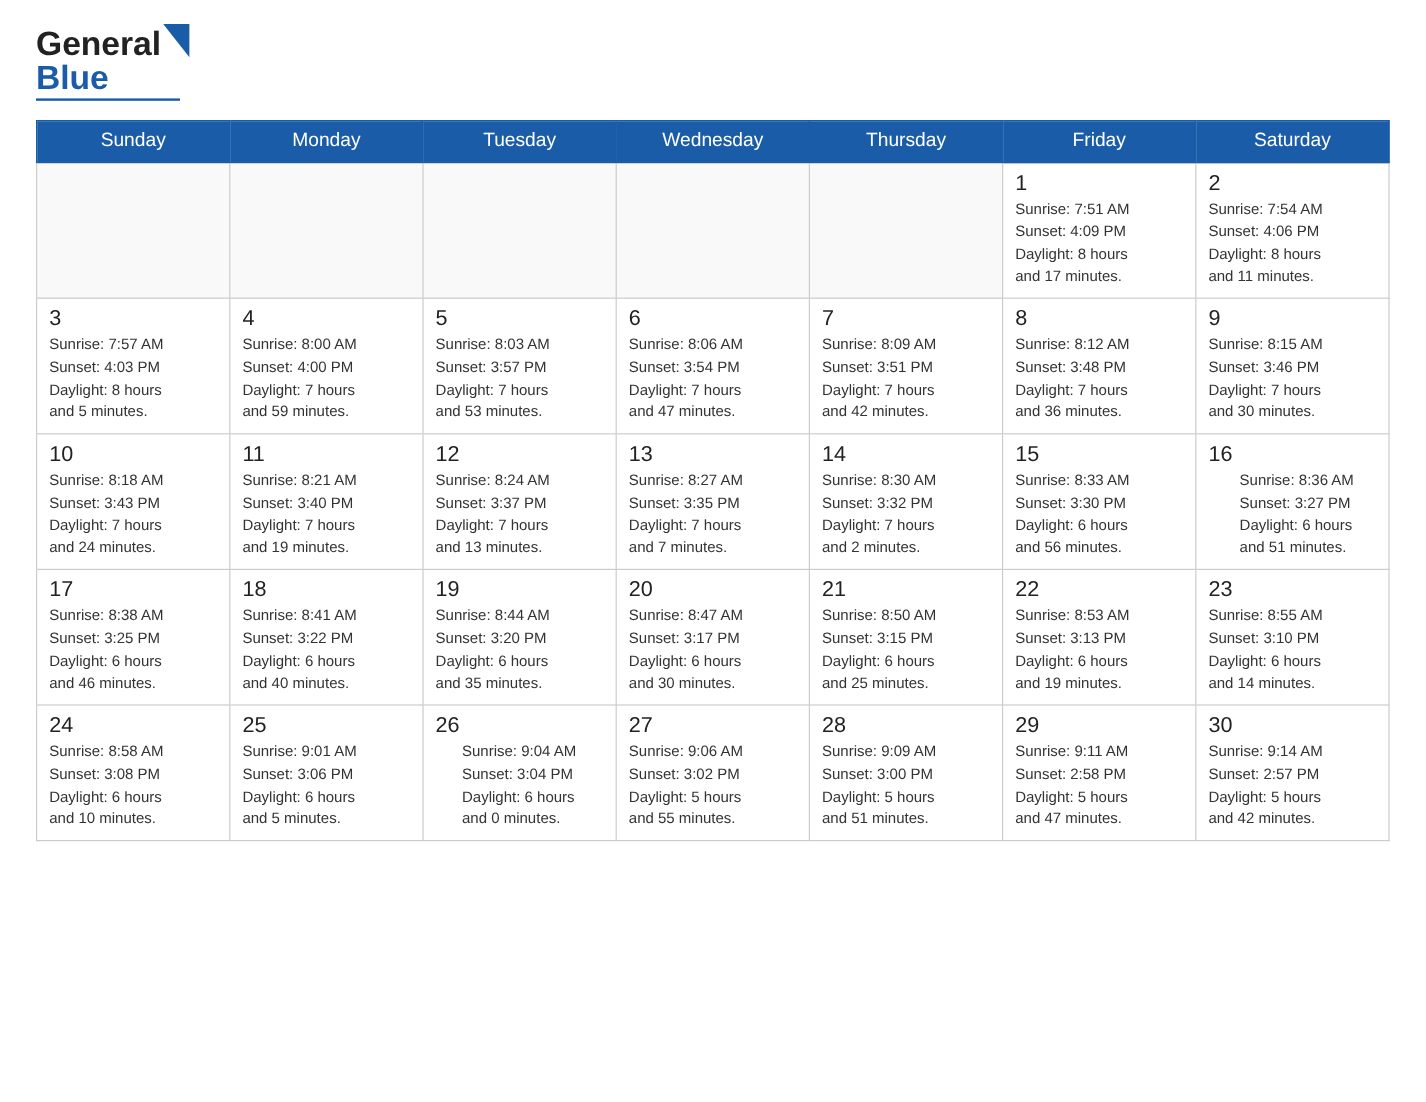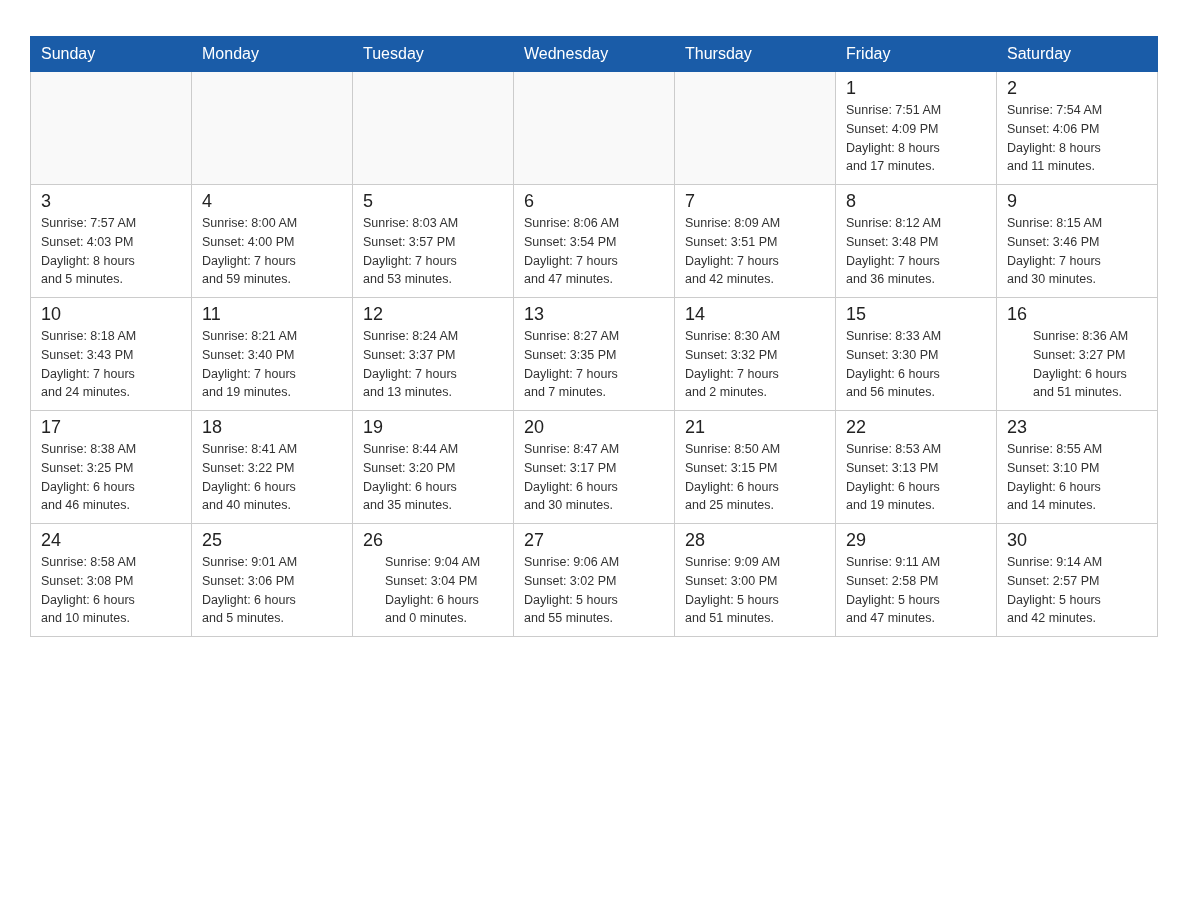--- a/index.html
+++ b/index.html
@@ -57,21 +57,21 @@
     .calendar {
       width: 100%;
       border-collapse: collapse;
     }
     .calendar thead th {
       background: #1a5ca8;
       color: #fff;
       font-size: 16px;
       font-weight: normal;
       padding: 8px 10px;
-      text-align: left;
+      text-align: center;
       border: 1px solid #1a5ca8;
     }
     .calendar tbody td {
       vertical-align: top;
       padding: 6px 10px 8px 10px;
       border: 1px solid #ccc;
       width: calc(100% / 7);
       font-size: 13px;
       color: #222;
       min-height: 100px;
@@ -92,20 +92,35 @@
       background: #f9f9f9;
     }
     .row-separator td {
       border-top: 2px solid #1a5ca8;
     }
   </style>
 </head>
 <body>
 
 <div class="header">
+  <div class="logo">
+    <div style="display:flex;align-items:center;">
+      <span class="logo-general">General</span>
+      <span style="display:inline-block;margin-left:2px;position:relative;top:0;">
+        
+        <svg width="22" height="28" viewBox="0 0 22 28">
+          <polygon points="0,0 22,0 22,28" fill="#1a5ca8"></polygon>
+        </svg>
+      </span>
+    </div>
+    <div style="display:flex;align-items:center;margin-top:-2px;">
+      <span class="logo-blue">Blue</span>
+    </div>
+    <div class="logo-line"></div>
+  </div>
 </div>
 
 <table class="calendar">
   <thead>
     <tr>
     <th>Sunday</th>
         <th>Monday</th>
         <th>Tuesday</th>
         <th>Wednesday</th>
         <th>Thursday</th>

